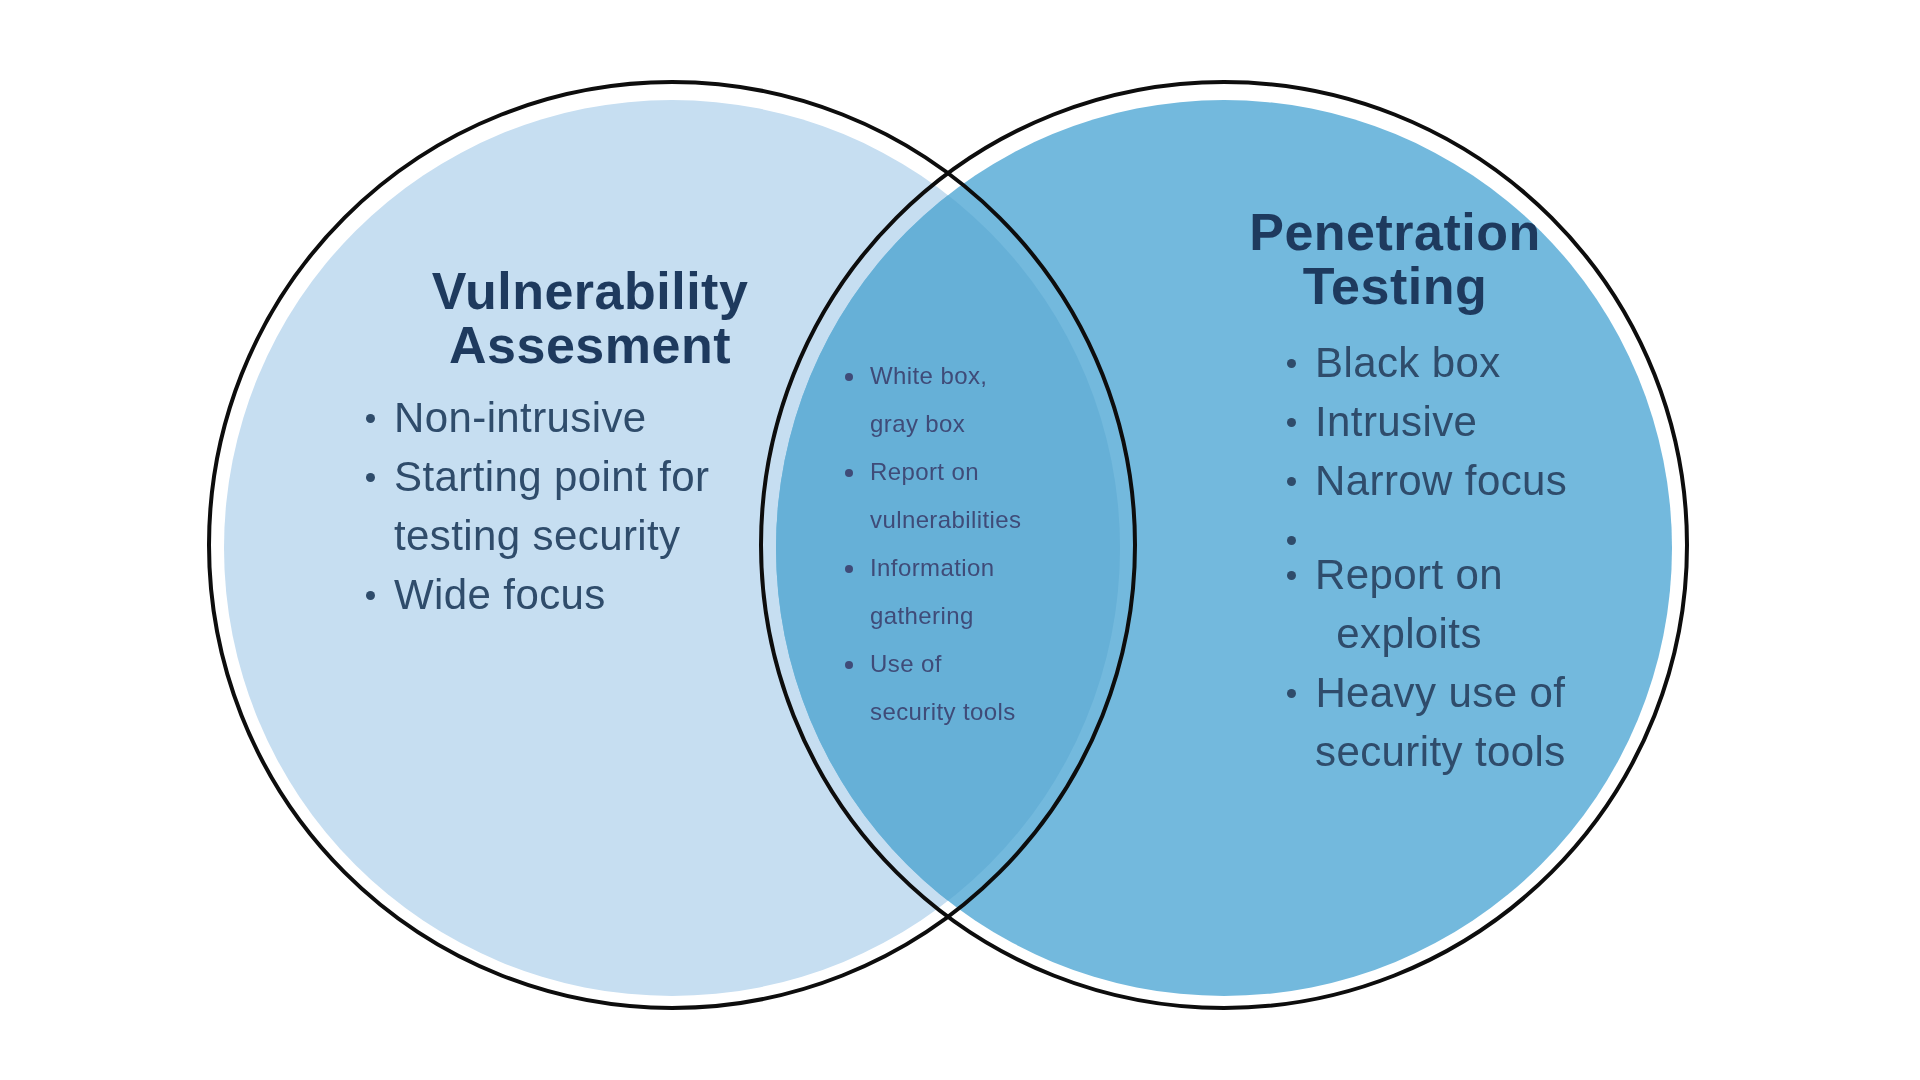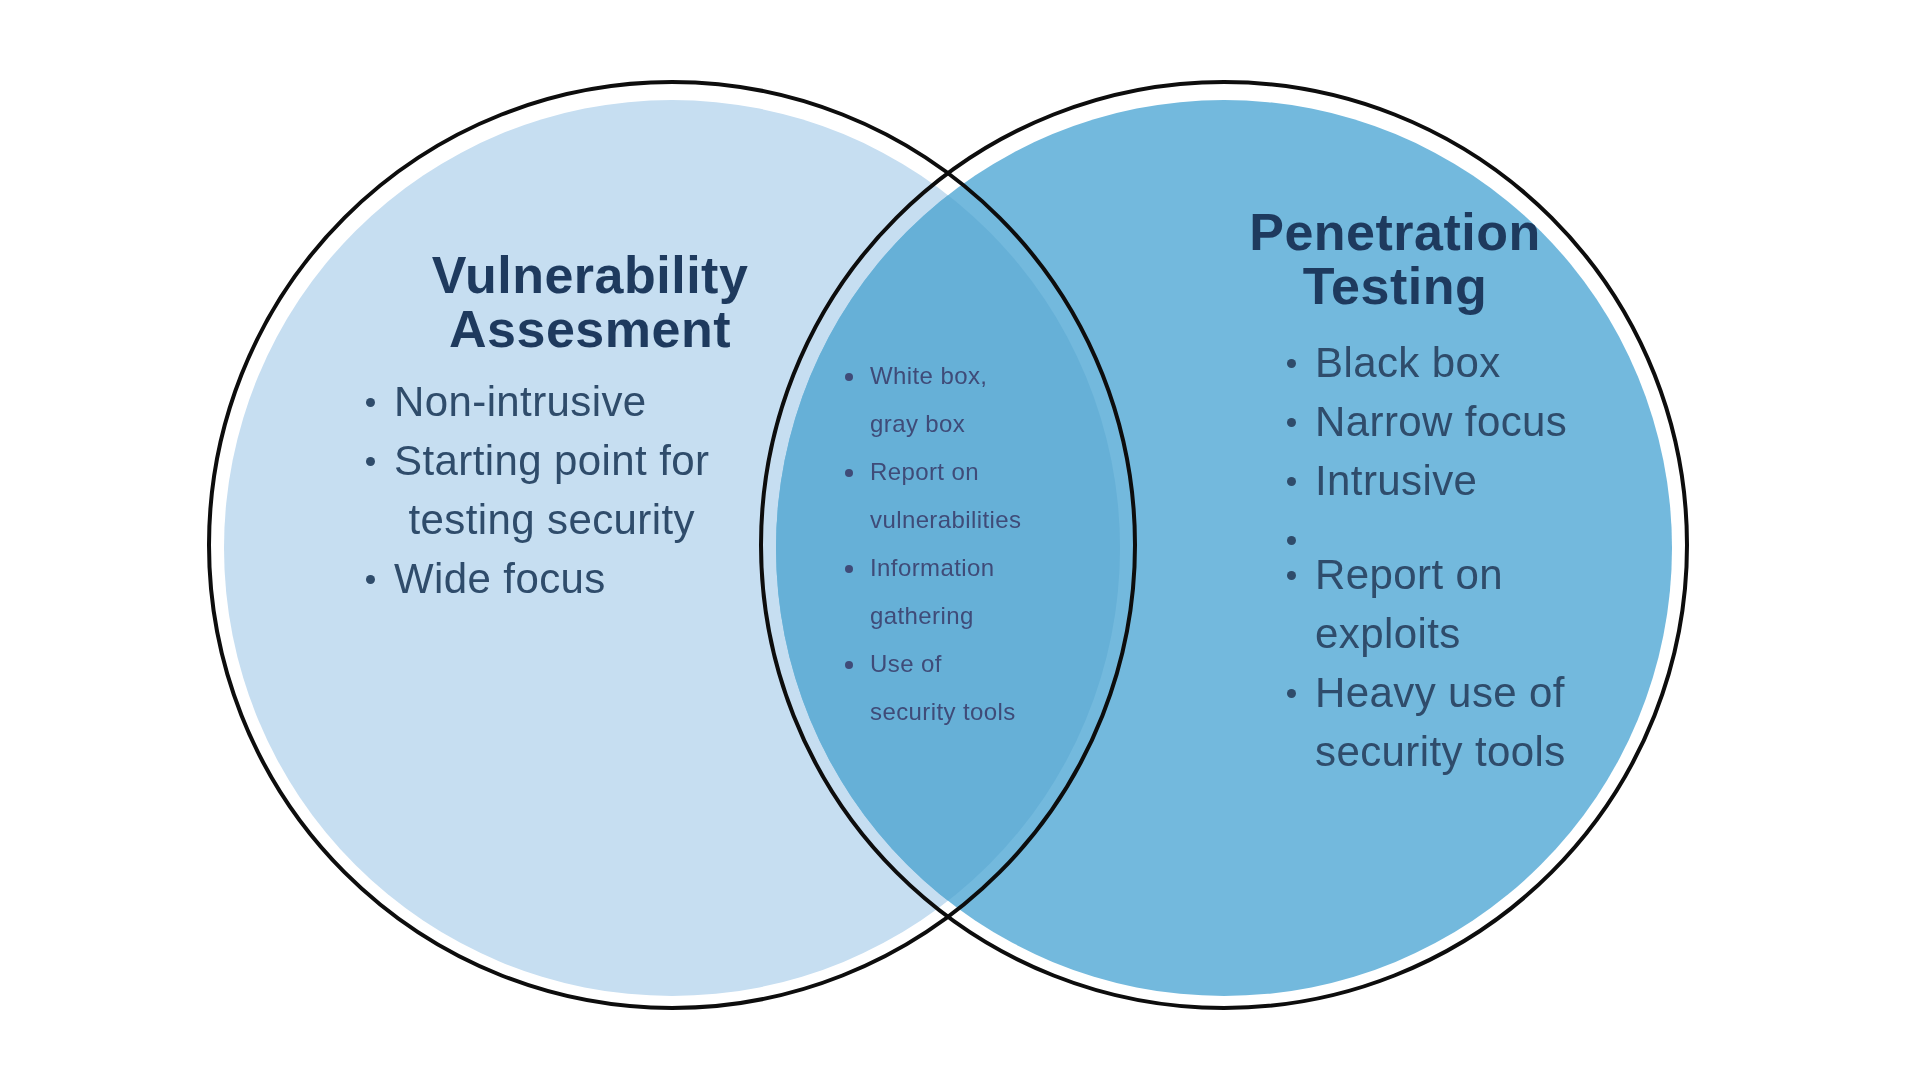--- a/index.html
+++ b/index.html
@@ -39,25 +39,25 @@
   ul.list{list-style:none;margin:0;padding:0;}
   ul.list li{display:flex;align-items:flex-start;}
   .txt{white-space:pre-line;letter-spacing:0.4px;}
   
   .side li{font-size:42px;line-height:59px;color:var(--body_text);}
   .side .dot{flex:none;width:9px;height:9px;border-radius:50%;background:var(--body_text);margin:26px 19px 0 0;}
   
   .mid li{font-size:24px;line-height:48px;color:var(--middle_text);}
   .mid .dot{flex:none;width:8px;height:8px;border-radius:50%;background:var(--middle_text);margin:21px 17px 0 0;}
 
-  #left-block{left:330px;top:248px;width:520px;}
-  #left-block ul{margin:16px 0 0 36px;width:460px;text-align:center;}
+  #left-block{left:330px;top:264px;width:520px;}
+  #left-block ul{margin:16px 0 0 36px;width:460px;}
   #mid-block{left:845px;top:352px;width:300px;}
   #right-block{left:1100px;top:205px;width:590px;}
-  #right-block ul{margin:20px 0 0 187px;width:400px;}
+  #right-block ul{margin:20px 0 0 187px;width:400px;text-align:center;}
 </style>
 </head>
 <body>
 
 <div class="stage">
 
   <svg width="1920" height="1080" viewBox="0 0 1920 1080">
     <defs>
       <clipPath id="leftClip">
         <circle cx="672" cy="548" r="448"></circle>
@@ -120,25 +120,25 @@
   <div class="block" id="right-block">
     <div class="title">Penetration
 Testing</div>
     <ul class="list side">
         <li>
           <span class="dot"></span>
           <span class="txt">Black box</span>
         </li>
         <li>
           <span class="dot"></span>
-          <span class="txt">Narrow focus</span>
+          <span class="txt">Intrusive</span>
         </li>
         <li>
           <span class="dot"></span>
-          <span class="txt">Intrusive</span>
+          <span class="txt">Narrow focus</span>
         </li>
         <li>
           <span class="dot"></span>
         </li>
         <li>
           <span class="dot"></span>
           <span class="txt">Report on
 exploits</span>
         </li>
         <li>

